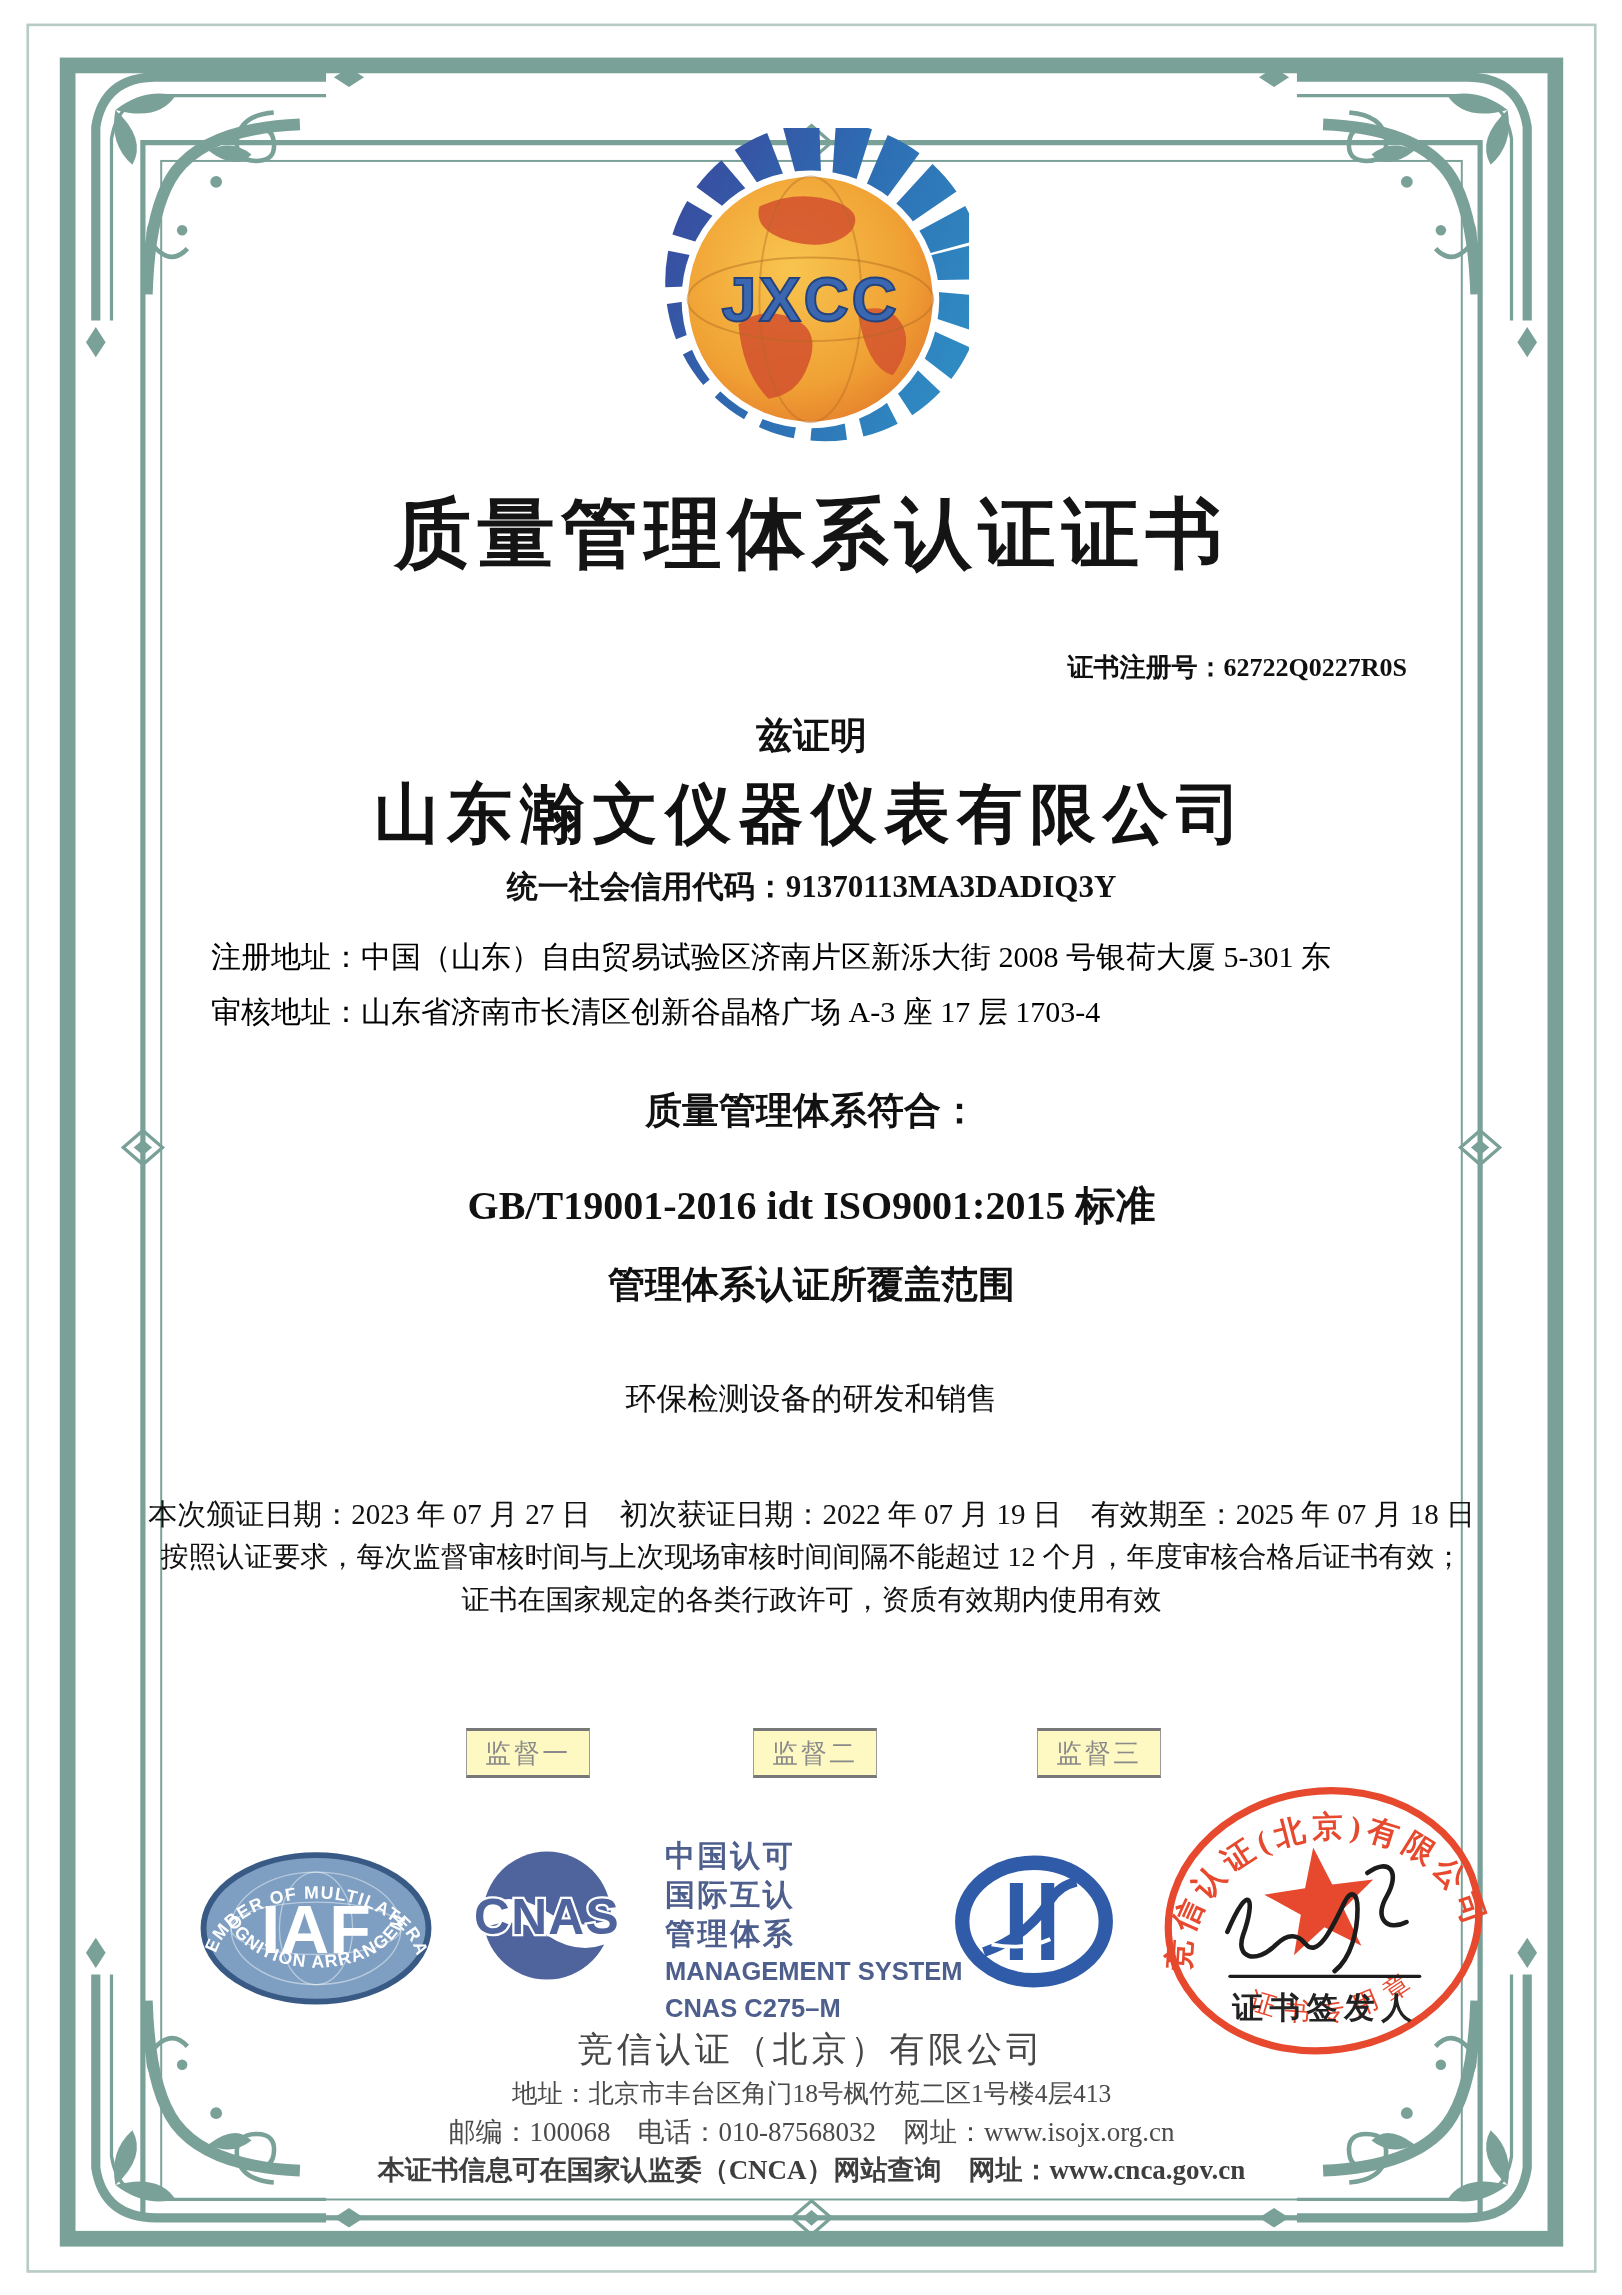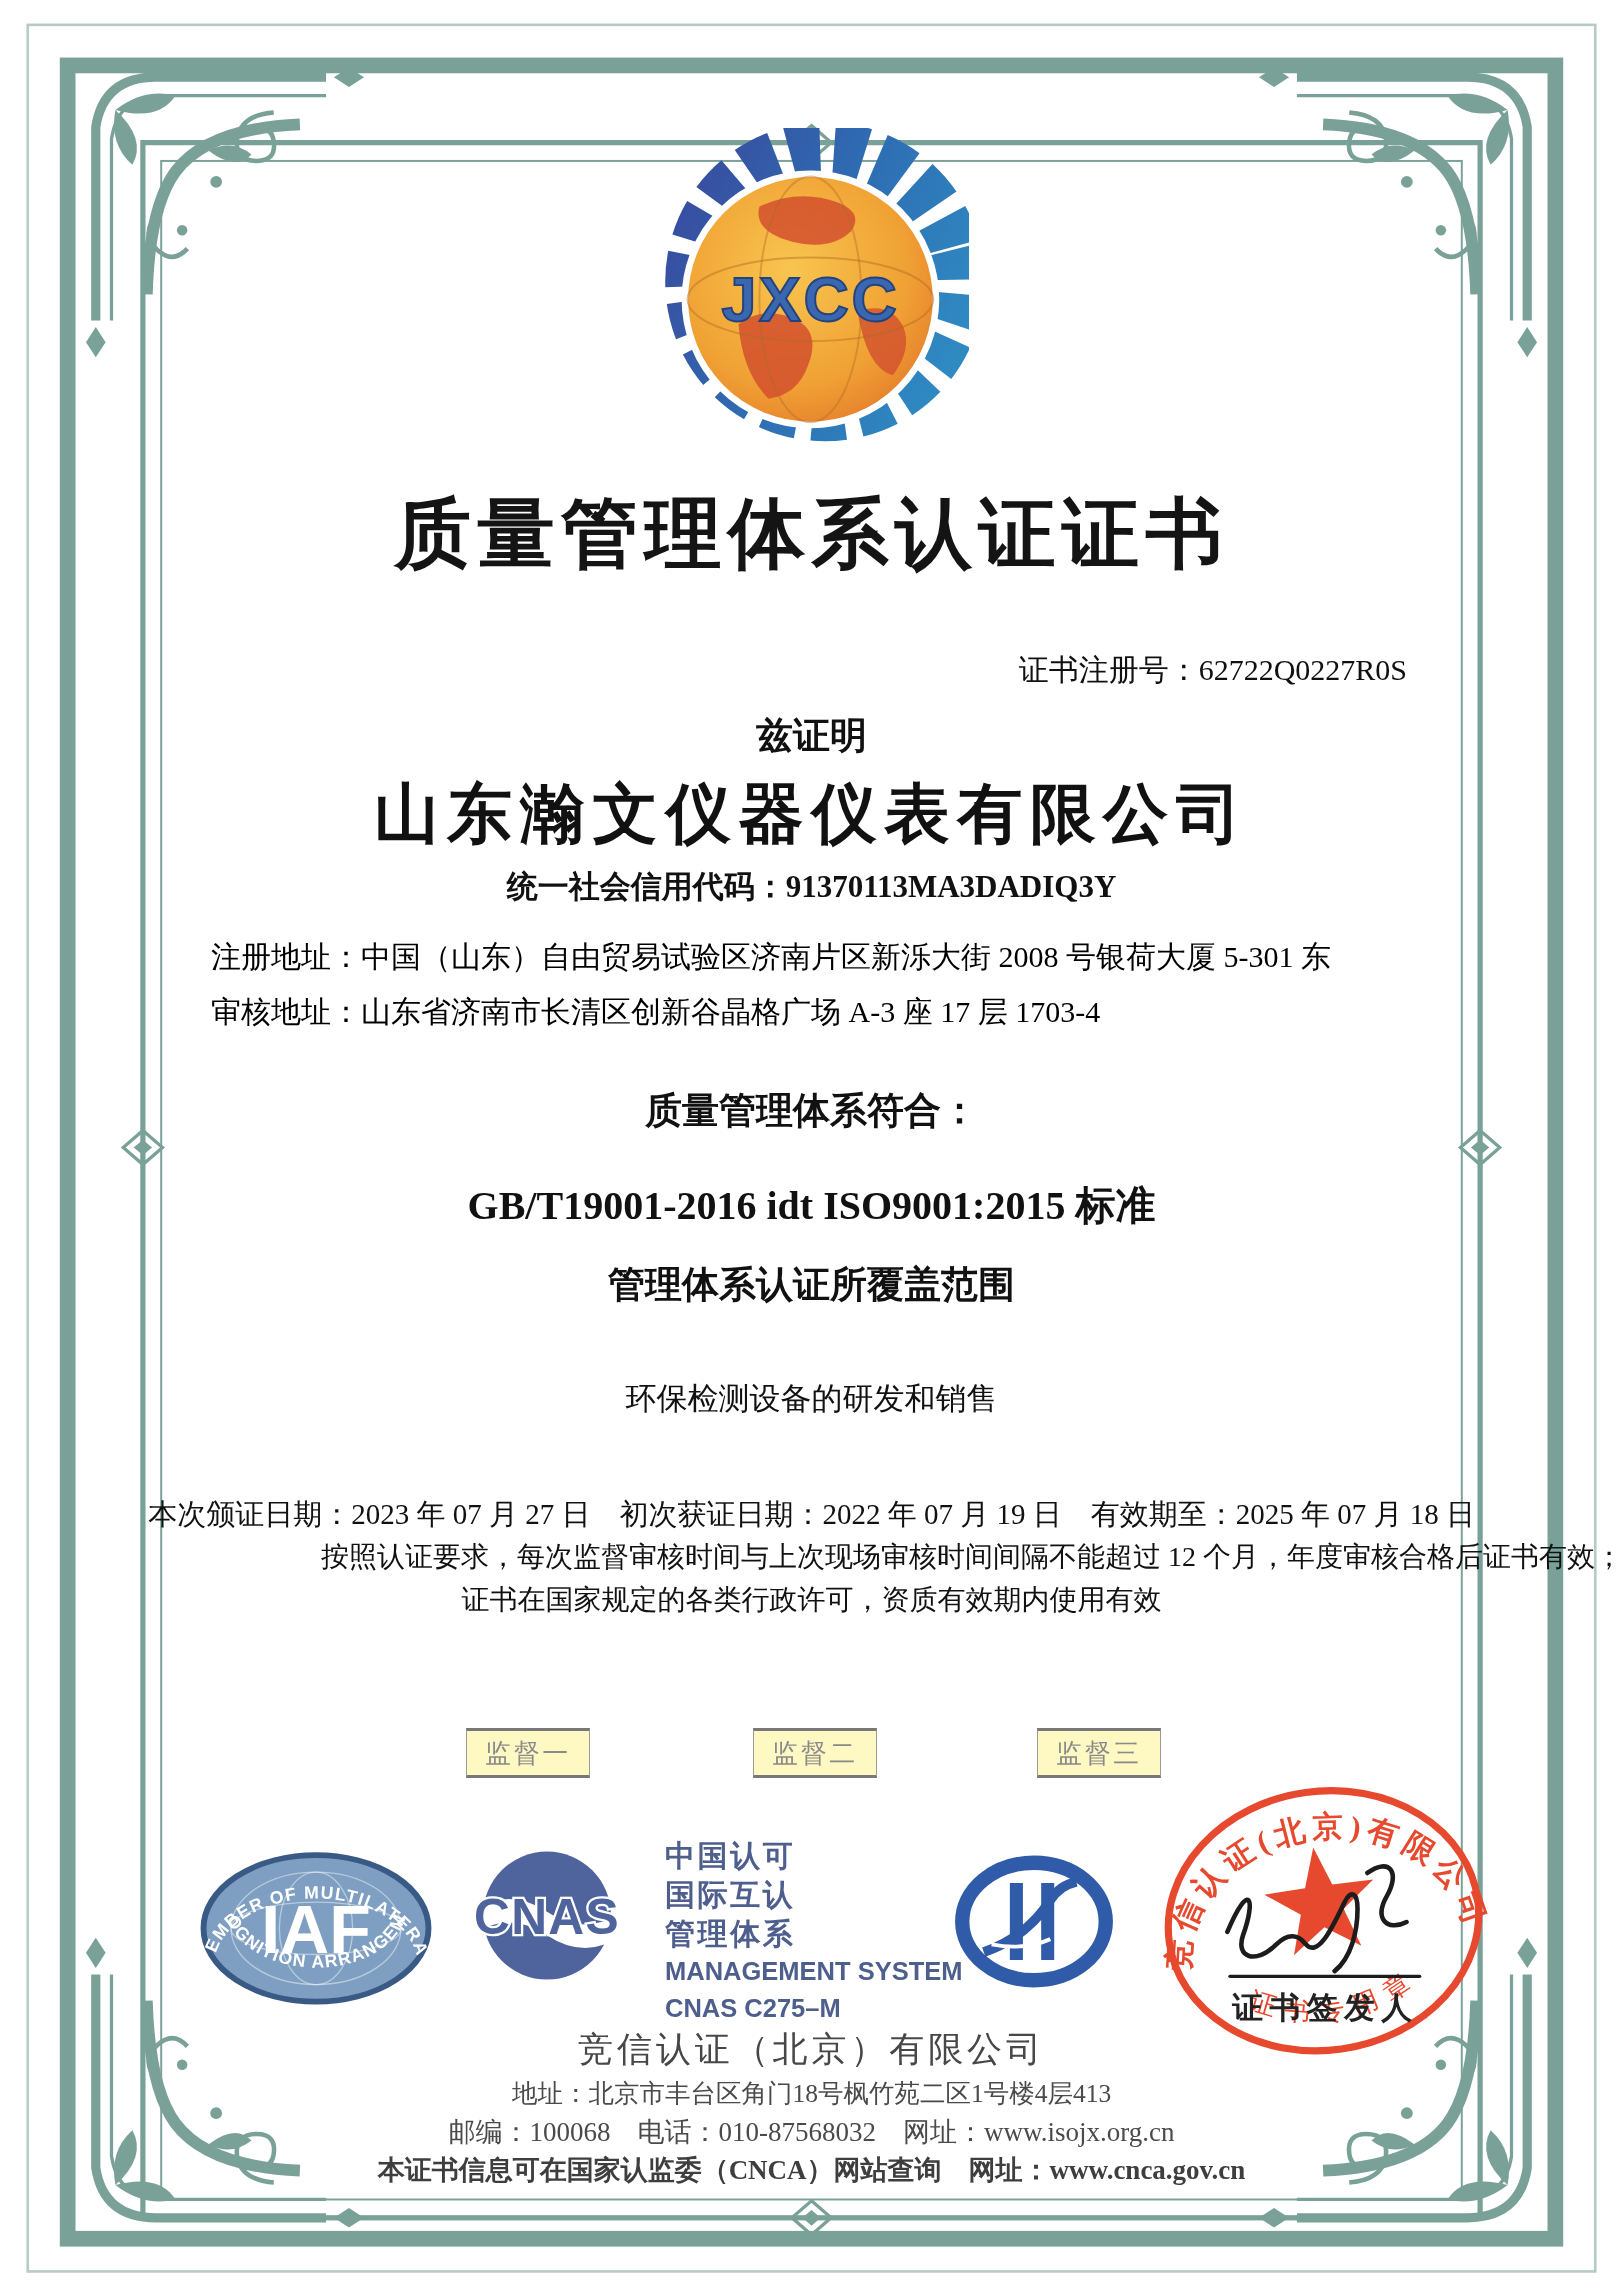--- a/index.html
+++ b/index.html
@@ -9,33 +9,33 @@
     background:#ffffff;
     font-family:"Liberation Serif","DejaVu Serif",serif;
     color:#111;
     overflow:hidden;
   }
   .abs{position:absolute;}
   .center{left:0;width:1623px;text-align:center;}
   svg{display:block;}
 
   .title{top:483px;font-size:77px;font-weight:bold;letter-spacing:6.5px;color:#141414;}
-  .cert-no{top:650px;right:216px;font-size:30px;font-weight:normal;color:#101010;}
+  .cert-no{top:650px;right:216px;font-size:26px;font-weight:bold;color:#101010;}
   .attest{top:711px;font-size:37px;font-weight:bold;}
   .company{top:770px;font-size:65px;font-weight:bold;letter-spacing:7.9px;}
   .credit{top:866px;font-size:31px;font-weight:bold;}
   .addr{left:211px;width:1217px;font-size:30px;color:#000000;}
   .addr1{top:937px;}
   .addr2{top:992px;}
   .conform{top:1086px;font-size:37px;font-weight:bold;}
   .standard{top:1178px;font-size:40px;font-weight:bold;}
   .scope-title{top:1260px;font-size:37px;font-weight:bold;}
   .scope{top:1378px;font-size:31px;}
   .dates{top:1495px;font-size:29px;}
-  .note1{top:1538px;font-size:28px;text-align:right;}
+  .note1{top:1538px;font-size:28px;}
   .note2{top:1581px;font-size:28px;}
 
   .sup-box{
     top:1728px;width:122px;height:44px;
     border:1.3px solid #9b9b9b;border-top:3.3px solid #787878;border-bottom:3.3px solid #787878;
     background:#fef9c3;color:#8a8a8a;font-size:26px;
     display:flex;align-items:center;justify-content:center;letter-spacing:2.6px;
   }
   .sup-1{left:466px;} .sup-2{left:753px;} .sup-3{left:1037px;}
 

